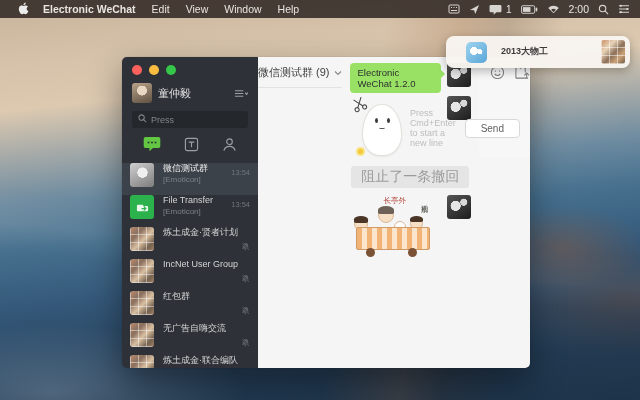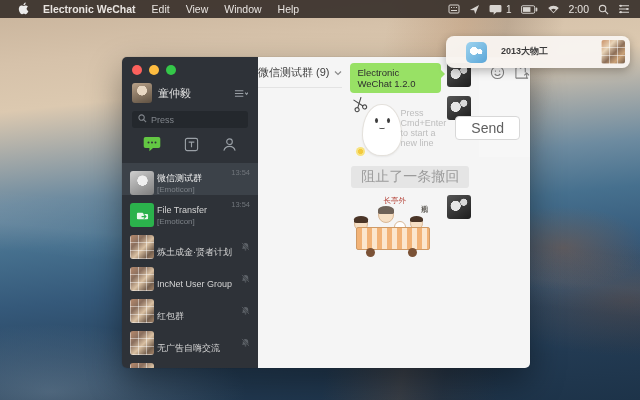--- a/index.html
+++ b/index.html
@@ -65,21 +65,21 @@
   .user-avatar { width:20px; height:20px; border-radius:3px;
     background:radial-gradient(circle at 50% 38%, #e8d7c2 0 30%, transparent 32%),
                linear-gradient(160deg,#b9a astray,#6b5b4a); 
     background:radial-gradient(circle at 50% 38%, #e8d7c2 0 30%, transparent 32%),
                linear-gradient(160deg,#b9a289,#5f5142); }
   .user-name { flex:1; font-size:11px; color:#e3e3e3; white-space:nowrap; overflow:hidden; }
   .search { margin:6px 10px 0; height:17px; background:#24282d; border-radius:3px;
     display:flex; align-items:center; gap:4px; padding:0 6px; color:#80858b; font-size:9px; }
   .tabs { display:flex; align-items:center; justify-content:space-around; padding:8px 10px 7px; }
   .chat-list { flex:1; overflow:hidden; }
-  .chat-item { height:32px; display:flex; align-items:flex-end; gap:3px; padding:0 8px; position:relative; }
+  .chat-item { height:32px; display:flex; align-items:flex-start; gap:9px; padding:0 8px; position:relative; }
   .chat-item.selected { background:#3c4249; }
   .ci-avatar { width:24px; height:24px; border-radius:3px; flex:0 0 auto; }
   .av-photo { background:radial-gradient(circle at 52% 40%, #efefef 0 26%, transparent 28%),
               linear-gradient(150deg,#cfcfcf,#7d7d7d); }
   .av-ft { background:#2bb24c; display:flex; align-items:center; justify-content:center; }
   .av-grid { background:
       linear-gradient(90deg, rgba(255,255,255,.45) 0 1px, transparent 1px) 0 0/8px 100%,
       linear-gradient(0deg, rgba(255,255,255,.45) 0 1px, transparent 1px) 0 0/100% 8px,
       linear-gradient(135deg,#b98b6e,#8a6f5e 30%,#d9c0a2 55%,#75604f 80%,#a8876a); }
   .ci-meta { flex:1; min-width:0; line-height:1.3; }
@@ -136,21 +136,21 @@
   .sticker-overlay { position:absolute; left:34px; top:1px; font-size:7.5px; color:#b5443a; }
   .calligraphy { position:absolute; right:8px; top:4px; font-size:7px; color:#44403a;
     writing-mode:vertical-rl; letter-spacing:1px; }
 
   .composer { flex:0 0 auto; height:100px; border-top:1px solid #e2e2e2; position:relative;
     background:#f7f7f7; }
   .comp-icons { display:flex; gap:9px; padding:7px 0 0 11px; }
   .comp-bottom { position:absolute; right:10px; bottom:9px; display:flex; align-items:center; gap:9px; }
   .comp-hint { font-size:9px; color:#bdbdbd; }
   .send-btn { background:#fff; border:1px solid #d8d8d8; border-radius:4px; color:#5f5f5f;
-    font-size:14px; padding:3px 15px; font-family:inherit; }
+    font-size:10px; padding:3px 15px; font-family:inherit; }
 </style>
 </head>
 <body>
 
 <div class="desktop">
 
   <div class="menubar">
     <span class="mitem">
       <svg width="11" height="13" viewBox="0 0 12 14" fill="#ececec">
           <path d="M9.4 7.4c0-1.6 1.3-2.4 1.4-2.4-.8-1.1-1.9-1.3-2.3-1.3-1-.1-1.9.6-2.4.6-.5 0-1.3-.6-2.1-.6-1.1 0-2.1.6-2.6 1.6C.3 7.2 1.1 10 2.2 11.6c.5.8 1.2 1.6 2 1.6.8 0 1.1-.5 2.1-.5s1.3.5 2.1.5 1.4-.8 2-1.5c.6-.9.8-1.8.9-1.8-.1-.1-1.8-.7-1.9-2.5zM7.8 2.6c.4-.6.7-1.3.6-2.1-.6 0-1.4.4-1.8 1-.4.5-.8 1.3-.7 2 .7.1 1.5-.3 1.9-.9z"></path>

